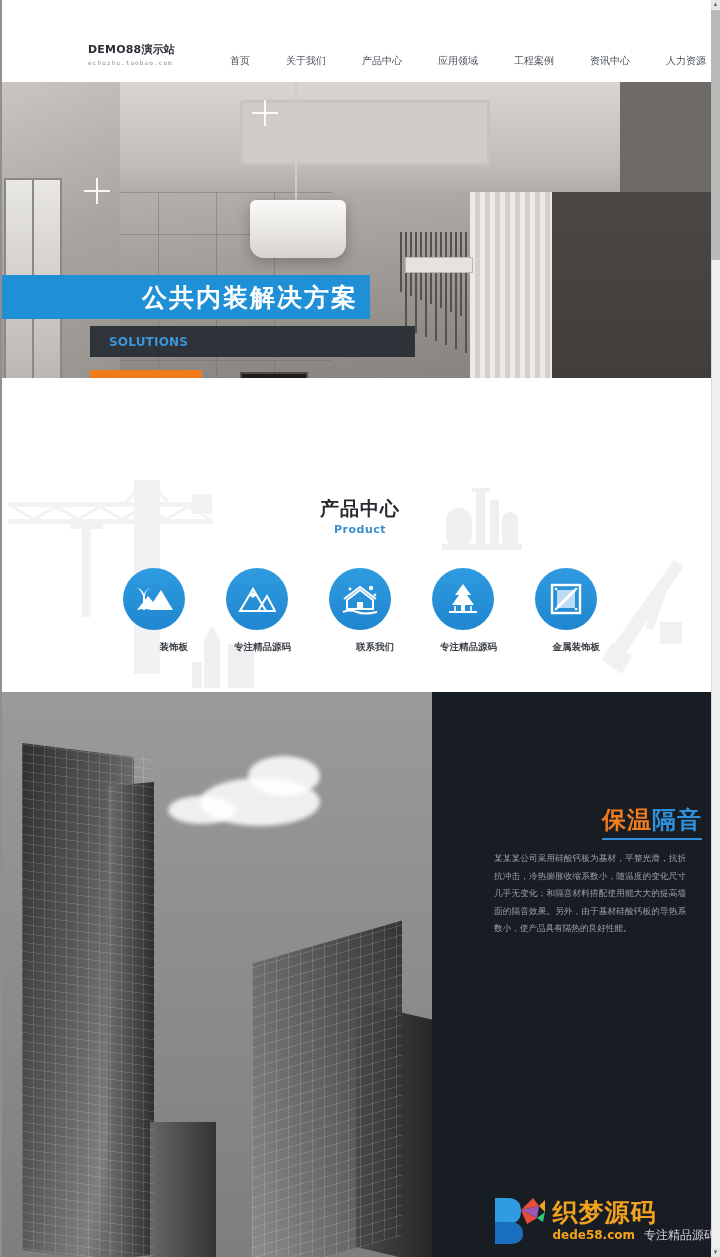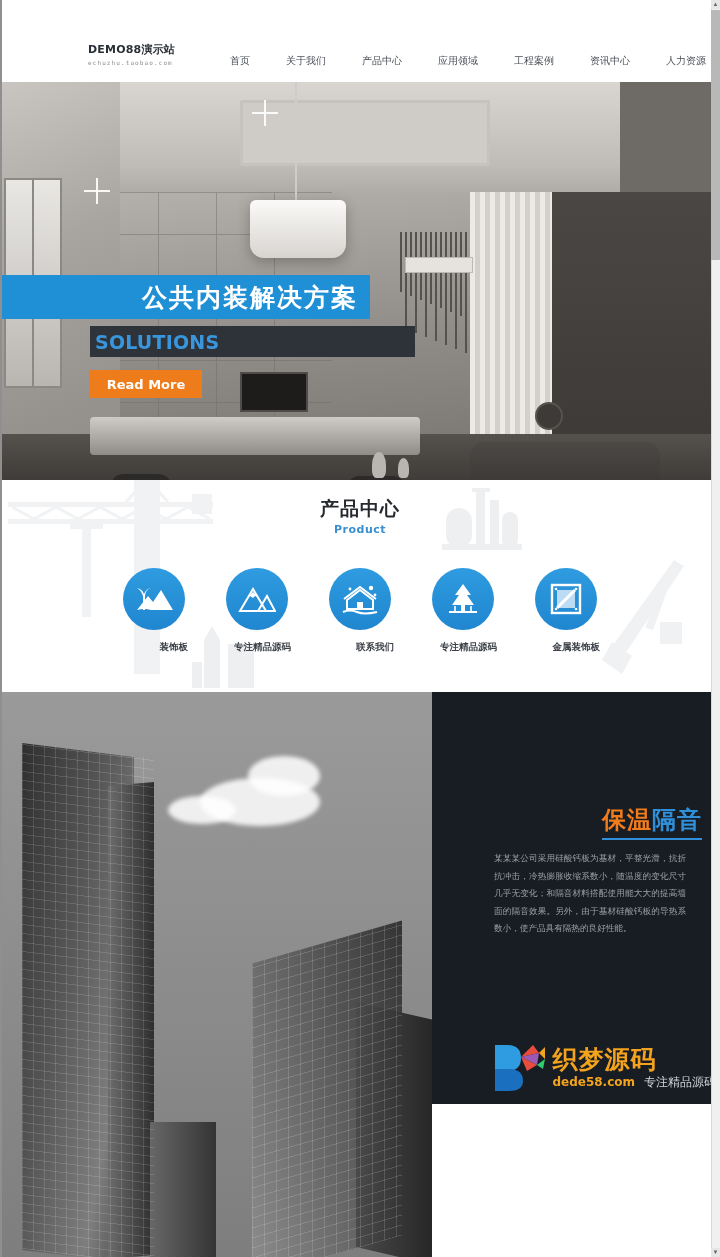--- a/index.html
+++ b/index.html
@@ -45,21 +45,21 @@
     position:absolute; left:222px; top:54px; display:flex; gap:0;
   }
   .nav-item{
     font-size:10px; color:#4a5058; padding:0 18px; white-space:nowrap;
     cursor:pointer; font-family:"DejaVu Sans",sans-serif;
   }
   .nav-item:first-child{ padding-left:8px; }
 
   
   .hero{
-    position:absolute; left:0; top:82px; width:720px; height:398px;
+    position:absolute; left:0; top:82px; width:720px; height:296px;
     overflow:hidden; background:#6e6a66;
   }
   .hero-photo{ position:absolute; inset:0; }
   
   .hp-wallL{ position:absolute; left:0; top:0; width:120px; height:398px;
     background:linear-gradient(160deg,#c9c6c1 0%,#a8a49f 40%,#8d8a86 100%); }
   .hp-winL{ position:absolute; left:4px; top:96px; width:58px; height:210px;
     background:linear-gradient(180deg,#e9e7e4,#b9b6b2); border:2px solid #8c8985; }
   .hp-winL:after{ content:""; position:absolute; left:26px; top:0; width:2px; height:100%; background:#8c8985; }
   .hp-ceil{ position:absolute; left:100px; top:0; width:520px; height:120px;
@@ -112,21 +112,21 @@
   }
   .hero-sub{
     position:absolute; left:90px; top:244px; width:325px; height:31px;
     background:rgba(38,44,51,.93); display:flex; align-items:center;
   }
   .hero-sub .s1{
     color:#ffffff; font-size:14.5px; font-weight:bold; padding-left:8px;
     letter-spacing:.2px; font-family:"DejaVu Sans",sans-serif;
   }
   .hero-sub .s2{
-    color:#3a96dc; font-size:19px; font-weight:bold; margin-left:5px;
+    color:#3a96dc; font-size:12px; font-weight:bold; margin-left:19px;
     letter-spacing:.2px; font-family:"DejaVu Sans",sans-serif;
   }
   .hero-btn{
     position:absolute; left:90px; top:288px; width:112px; height:28px;
     background:#ef7c1b; color:#fff; font-size:13px; font-weight:bold;
     display:flex; align-items:center; justify-content:center;
     cursor:pointer; font-family:"DejaVu Sans",sans-serif;
   }
 
   
@@ -165,21 +165,21 @@
     position:absolute; left:0; top:692px; width:720px; height:565px; overflow:hidden;
   }
   .feat-photo{
     position:absolute; left:0; top:0; width:432px; height:565px;
     background:linear-gradient(180deg,#9a9a9a 0%,#8e8e8e 45%,#7e7e7e 100%);
     overflow:hidden;
   }
   .bldg{ position:absolute; background:linear-gradient(90deg,#3a3a3a,#6a6a6a); }
   .cloud{ position:absolute; border-radius:50%; background:rgba(255,255,255,.85); filter:blur(2px); }
   .feat-panel{
-    position:absolute; left:432px; top:0; width:288px; height:412px;
+    position:absolute; left:432px; top:0; width:288px; height:565px;
     background:#181d23;
   }
   .feat-head{
     position:absolute; right:18px; top:112px; text-align:right;
   }
   .feat-head .fh1{ color:#f07c1c; font-size:24px; font-weight:bold; letter-spacing:1px;
     font-family:"DejaVu Sans",sans-serif; }
   .feat-head .fh2{ color:#2f8fd8; font-size:24px; font-weight:bold; letter-spacing:1px;
     font-family:"DejaVu Sans",sans-serif; }
   .feat-rule{

